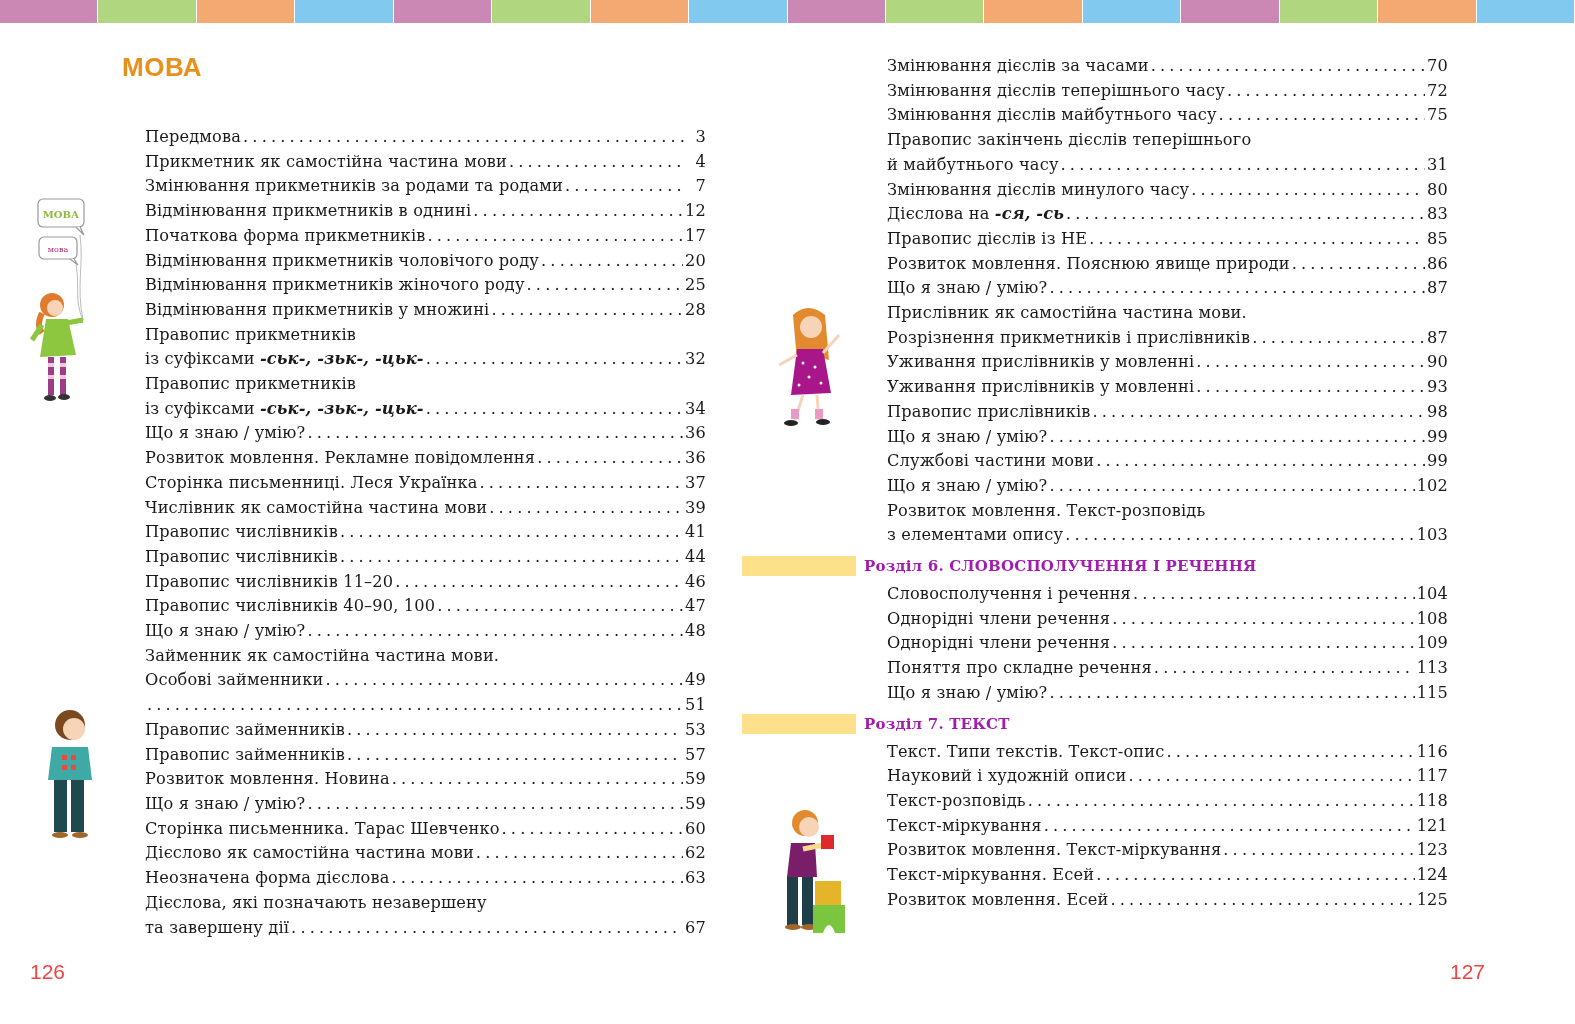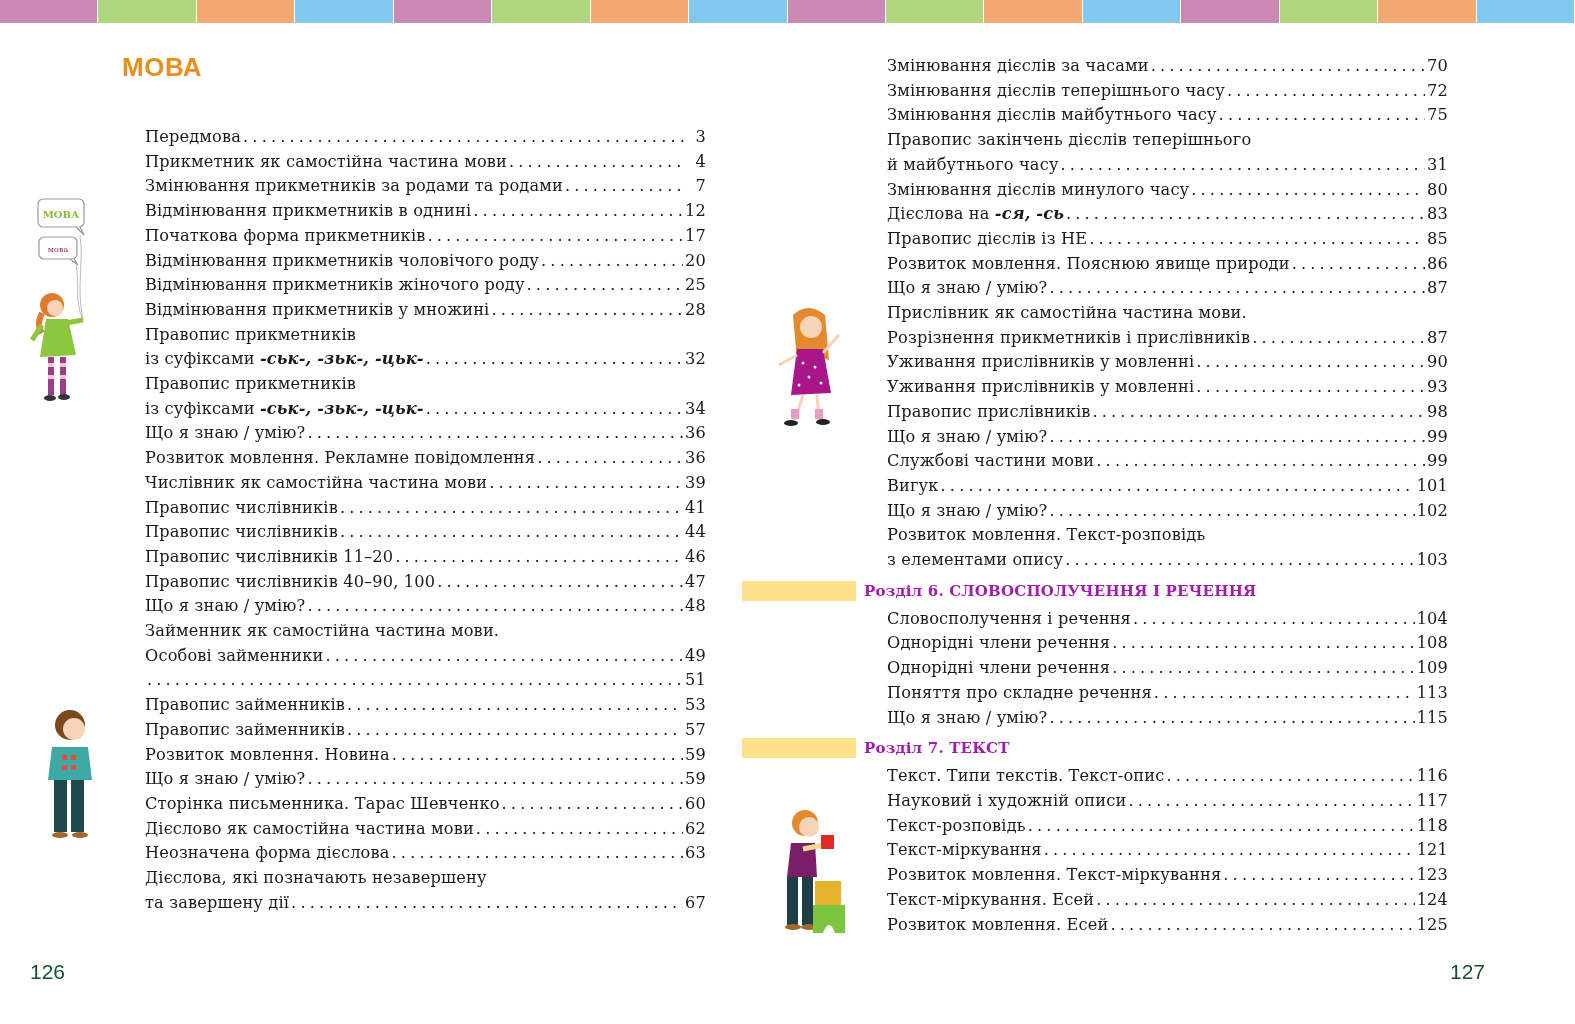--- a/index.html
+++ b/index.html
@@ -36,21 +36,21 @@
   .section {
     position:relative; height:24px; margin:6px 0 4px -145px; display:flex; align-items:center;
   }
   .section .bar { width:114px; height:20px; background:#FDE08A; margin-right:8px; }
   .section .label {
     font-family:"DejaVu Serif", serif; font-weight:bold; font-size:15px;
     color:#a21caf; white-space:nowrap; letter-spacing:0.2px;
   }
   .pagenum {
     position:absolute; top:960px; font-family:"Liberation Sans", sans-serif;
-    font-size:21px; color:#14532d;
+    font-size:21px; color:#ef4444;
   }
   .pagenum.l { left:30px; }
   .pagenum.r { right:48px; }
   .illus { position:absolute; }
 </style>
 </head>
 <body>
 
 <div class="stripe" id="stripe">
     <div class="seg" style="background: rgb(204, 136, 180);"></div>
@@ -195,20 +195,27 @@
       </div>
       <div class="entry">
         <div class="row">
           <span class="text"><span>Розвиток мовлення. Рекламне повідомлення</span></span>
           <span class="dots"></span>
           <span class="pg">36</span>
         </div>
       </div>
       <div class="entry">
         <div class="row">
+          <span class="text"><span>Сторінка письменниці. Леся Українка</span></span>
+          <span class="dots"></span>
+          <span class="pg">37</span>
+        </div>
+      </div>
+      <div class="entry">
+        <div class="row">
           <span class="text"><span>Числівник як самостійна частина мови</span></span>
           <span class="dots"></span>
           <span class="pg">39</span>
         </div>
       </div>
       <div class="entry">
         <div class="row">
           <span class="text"><span>Правопис числівників</span></span>
           <span class="dots"></span>
           <span class="pg">41</span>
@@ -457,27 +464,20 @@
       </div>
       <div class="entry">
         <div class="row">
           <span class="text"><span>Службові частини мови</span></span>
           <span class="dots"></span>
           <span class="pg">99</span>
         </div>
       </div>
       <div class="entry">
         <div class="row">
-          <span class="text"><span>Вигук</span></span>
-          <span class="dots"></span>
-          <span class="pg">101</span>
-        </div>
-      </div>
-      <div class="entry">
-        <div class="row">
           <span class="text"><span>Що я знаю / умію?</span></span>
           <span class="dots"></span>
           <span class="pg">102</span>
         </div>
       </div>
       <div class="entry">
         <span class="first">Розвиток мовлення. Текст-розповідь</span>
         <div class="row">
           <span class="text"><span>з елементами опису</span></span>
           <span class="dots"></span>

